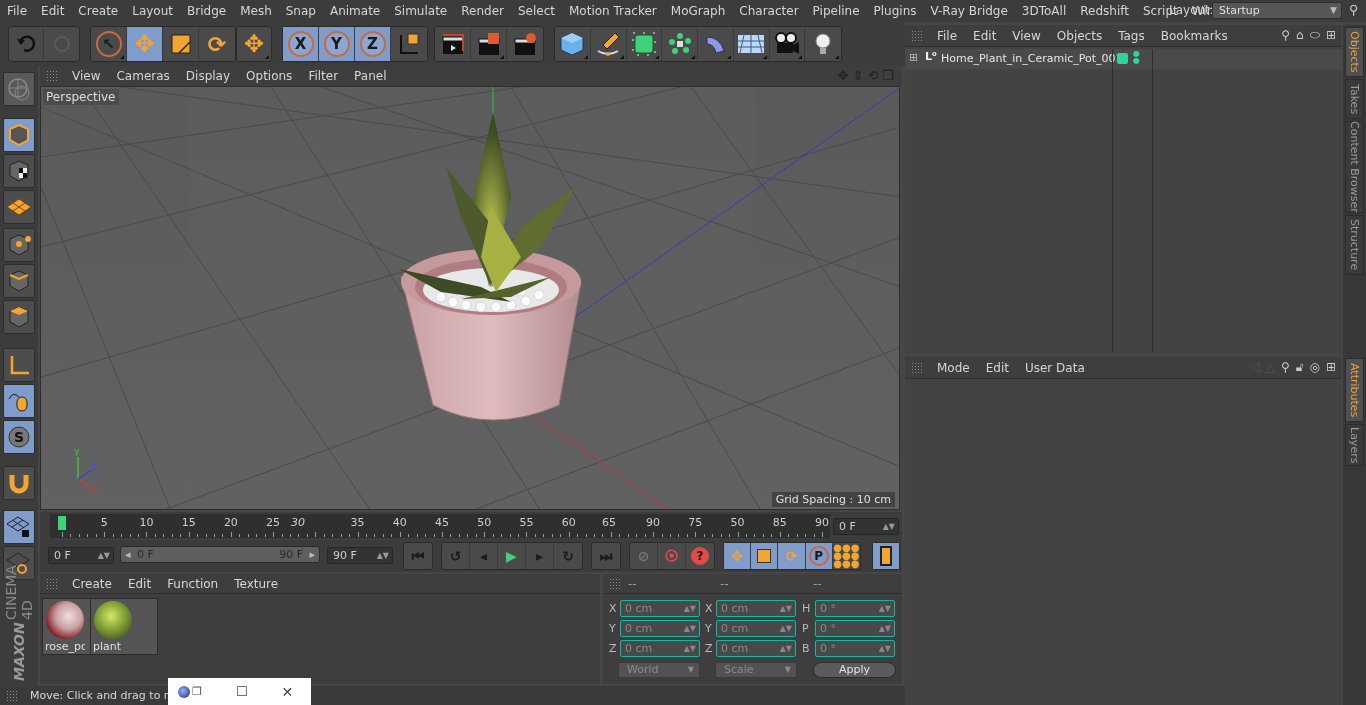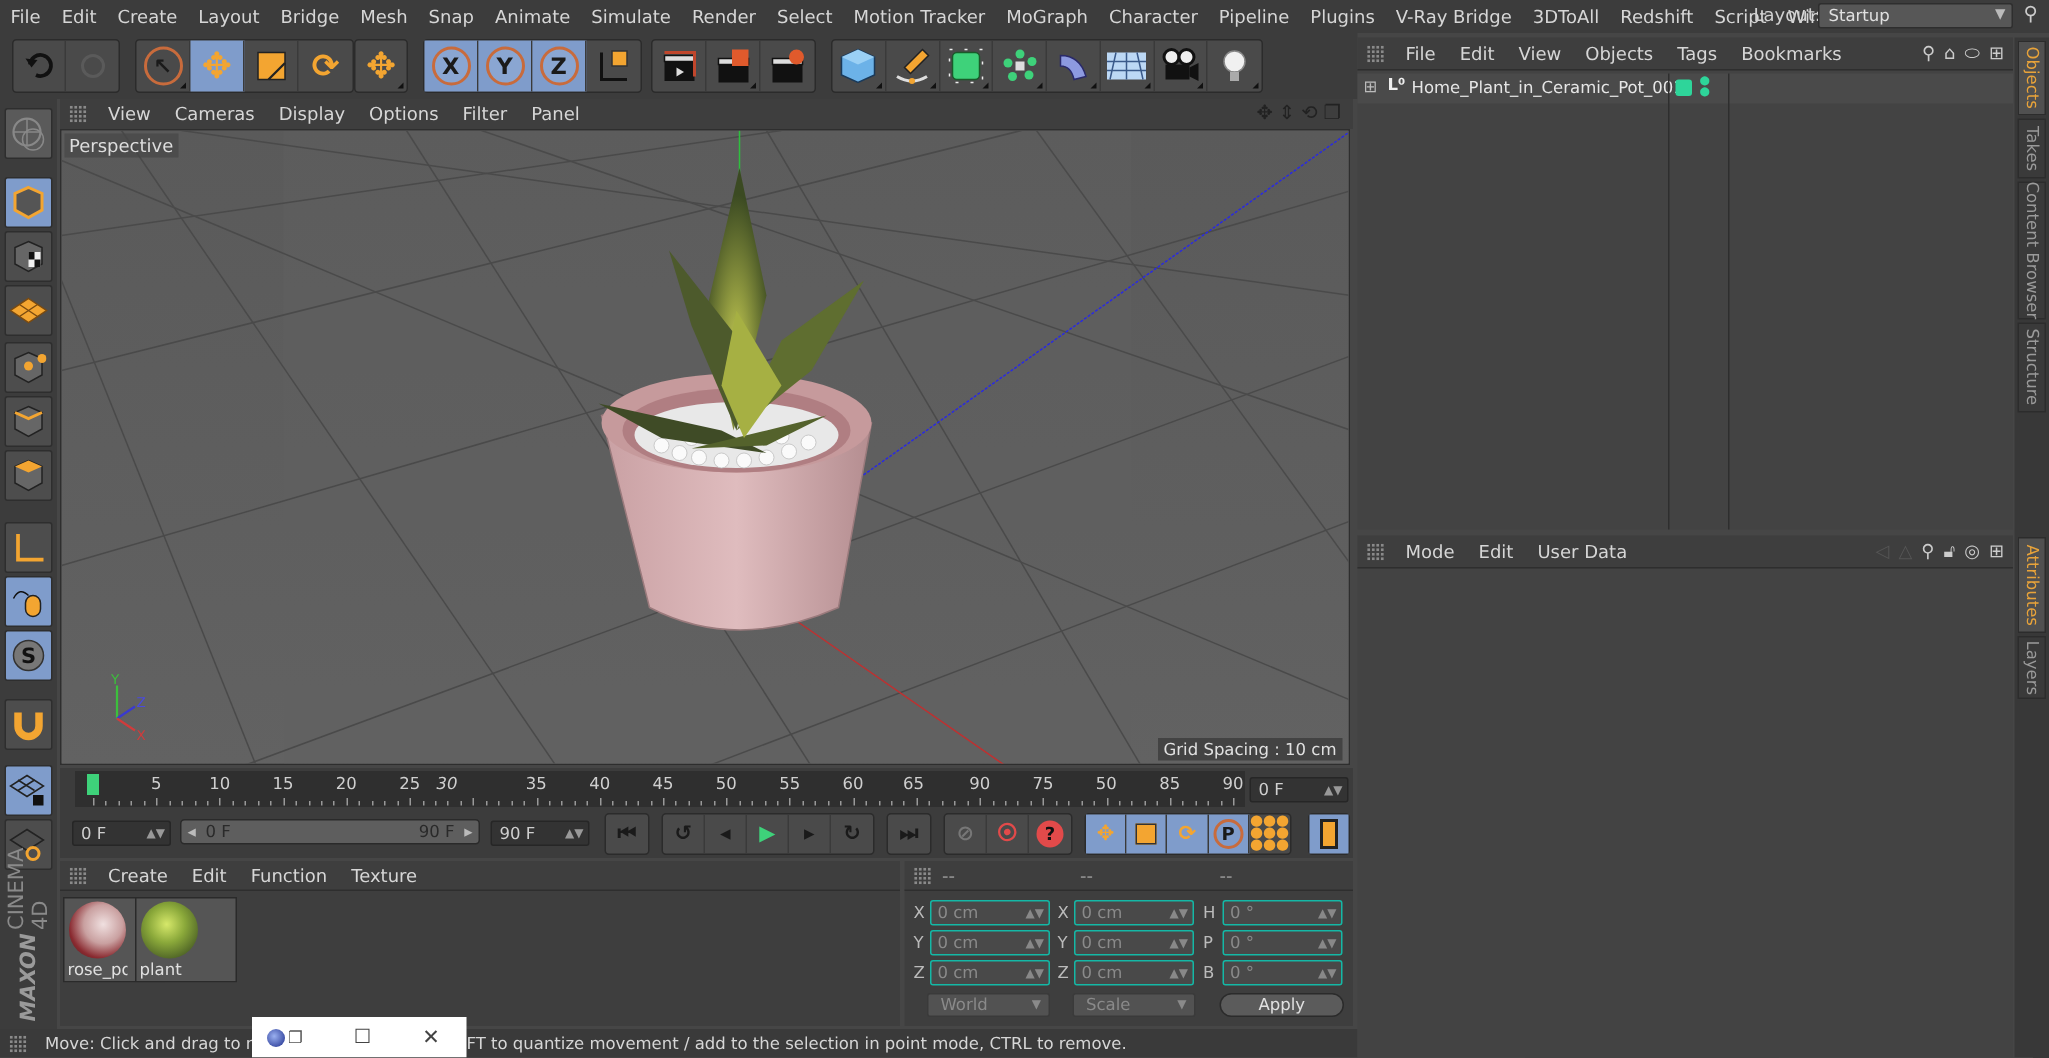--- a/index.html
+++ b/index.html
@@ -656,21 +656,20 @@
     <div class="cfld" style="left:212px"><span>0 °</span><span class="spin">▲▼</span></div>
   </div>
   <div class="dd" style="left:15px"><span>World</span><span style="position:absolute;right:5px;font-size:8px">▼</span></div>
   <div class="dd" style="left:112px"><span>Scale</span><span style="position:absolute;right:5px;font-size:8px">▼</span></div>
   <div class="applybtn">Apply</div>
 </div>
 
 <div class="abs statusbar">
   <span class="grip"></span>
   <span class="txt">Move: Click and drag to mo</span>
-  <span class="txt" style="position:absolute;left:311px;margin-left:0">FT to quantize movement / add to the selection in point mode, CTRL to remove.</span>
 </div>
 <div class="abs winpop">
   <span style="margin-left:10px;display:inline-block;width:12px;height:12px;border-radius:50%;background:radial-gradient(circle at 40% 40%,#9ab0f0,#1a2a8a)"></span>
   <span style="margin-left:2px;color:#555;font-size:11px">❐</span>
   <span style="margin-left:34px;color:#444;font-size:13px">☐</span>
   <span style="margin-left:34px;color:#444;font-size:14px">✕</span>
 </div>
 
 <div class="abs objpanel">
   <div class="objmenu">

